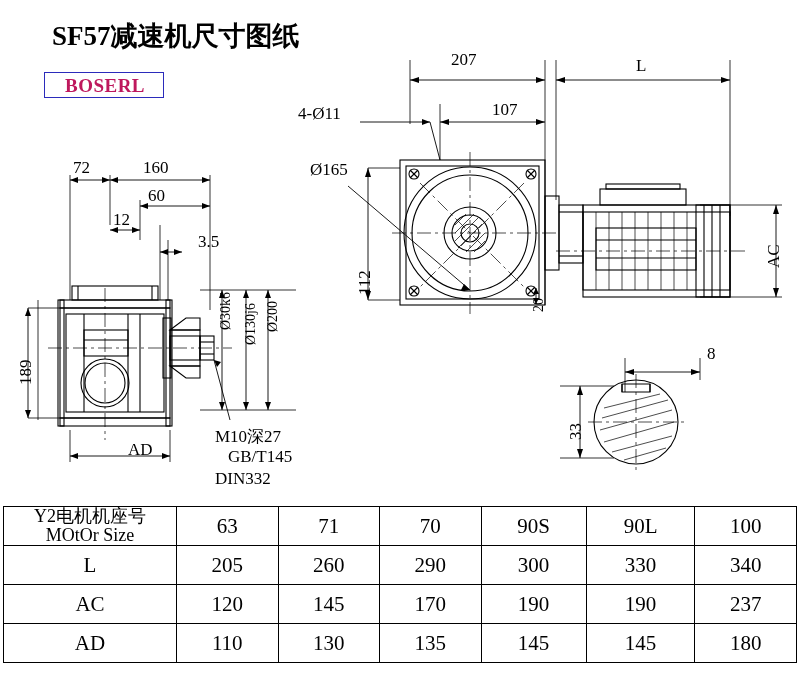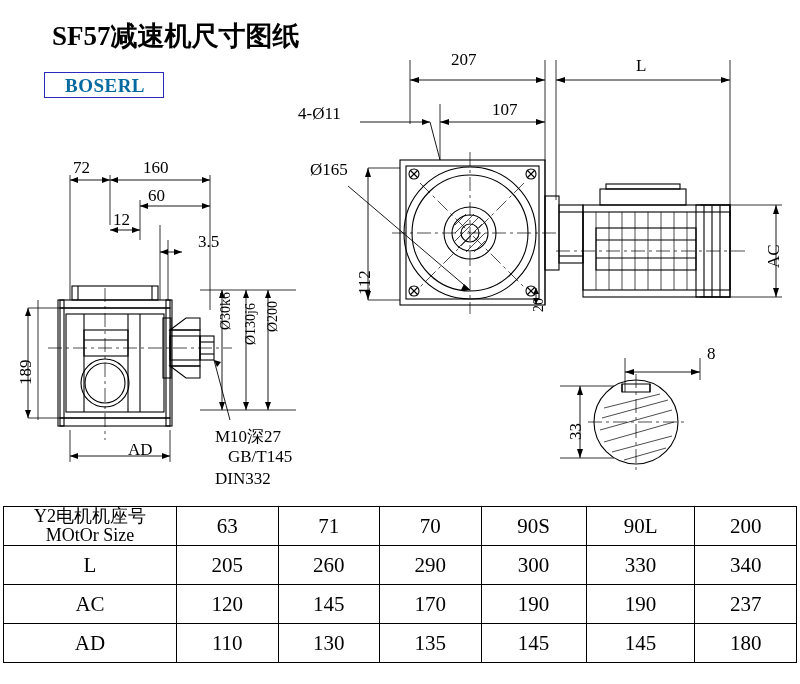--- a/index.html
+++ b/index.html
@@ -42,21 +42,21 @@
   .logo-text {
     position: absolute;
     left: 0; top: 0;
     width: 120px;
     height: 26px;
     line-height: 25px;
     text-align: center;
     font-family: "Liberation Serif", serif;
     font-weight: bold;
     font-size: 19px;
-    color: #0369a1;
+    color: #be185d;
     letter-spacing: 0.5px;
   }
   svg.draw {
     position: absolute;
     left: 0; top: 0;
     width: 800px;
     height: 684px;
     overflow: visible;
   }
   .lbl {
@@ -424,21 +424,21 @@
       <tr>
         <td class="head2">
           <span class="l1">Y2电机机座号</span>
           <span class="l2">MOtOr Size</span>
         </td>
         <td>63</td>
         <td>71</td>
         <td>70</td>
         <td>90S</td>
         <td>90L</td>
-        <td>200</td>
+        <td>100</td>
       </tr>
       <tr>
         <td class="rowlabel">L</td>
         <td>205</td>
         <td>260</td>
         <td>290</td>
         <td>300</td>
         <td>330</td>
         <td>340</td>
       </tr>

